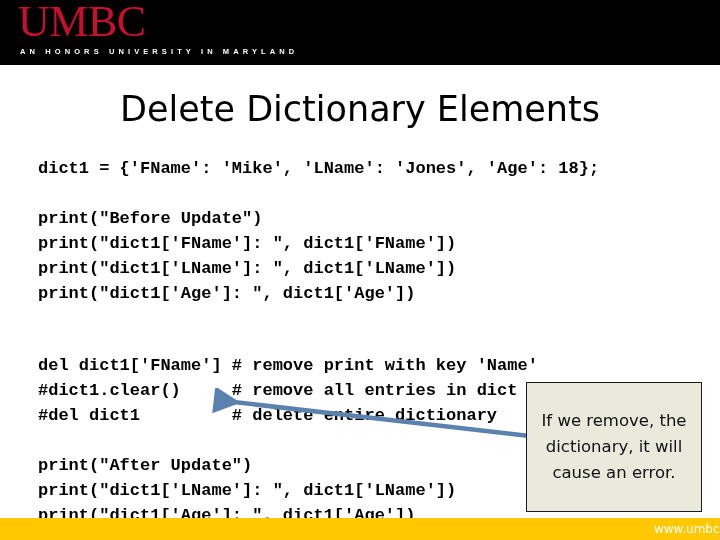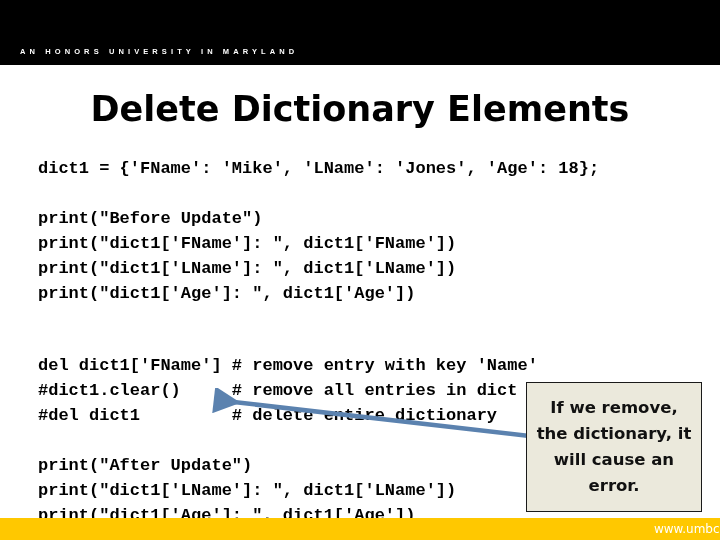--- a/index.html
+++ b/index.html
@@ -52,21 +52,21 @@
   }
 
   
   #slide-title {
     position: absolute;
     left: 0;
     top: 88px;
     width: 720px;
     text-align: center;
     font-family: "DejaVu Sans", sans-serif;
-    font-weight: 700;
+    font-weight: 400;
     font-size: 35px;
     line-height: 42px;
     color: #000000;
   }
 
   
   #code-block {
     position: absolute;
     left: 38px;
     top: 156px;
@@ -102,21 +102,21 @@
     align-items: center;
     justify-content: center;
   }
   #callout-text {
     font-family: "DejaVu Sans", sans-serif;
     font-size: 16.5px;
     line-height: 26px;
     color: #111111;
     text-align: center;
     padding: 0 6px;
-    font-weight: 700;
+    font-weight: 400;
   }
 
   
   #callout-arrow {
     position: absolute;
     left: 200px;
     top: 388px;
     width: 340px;
     height: 60px;
     pointer-events: none;
@@ -141,35 +141,36 @@
     line-height: 16px;
     color: #ffffff;
   }
 </style>
 </head>
 <body>
 
 <div id="slide">
 
   <div id="header-bar">
+    <div id="logo-wordmark">UMBC</div>
     <div id="logo-tagline">AN HONORS UNIVERSITY IN MARYLAND</div>
   </div>
 
   <div id="slide-title">Delete Dictionary Elements</div>
 
   <div id="code-block">
     <div class="code-line">dict1 = {'FName': 'Mike', 'LName': 'Jones', 'Age': 18};</div>
     <div class="code-gap"></div>
     <div class="code-line">print("Before Update")</div>
     <div class="code-line">print("dict1['FName']: ", dict1['FName'])</div>
     <div class="code-line">print("dict1['LName']: ", dict1['LName'])</div>
     <div class="code-line">print("dict1['Age']: ", dict1['Age'])</div>
     <div class="code-gap"></div>
     <div class="code-gap-small"></div>
-    <div class="code-line">del dict1['FName'] # remove entry with key 'Name'</div>
+    <div class="code-line">del dict1['FName'] # remove print with key 'Name'</div>
     <div class="code-line">#dict1.clear()     # remove all entries in dict</div>
     <div class="code-line">#del dict1         # delete entire dictionary</div>
     <div class="code-gap"></div>
     <div class="code-line">print("After Update")</div>
     <div class="code-line">print("dict1['LName']: ", dict1['LName'])</div>
     <div class="code-line">print("dict1['Age']: ", dict1['Age'])</div>
   </div>
 
   <svg id="callout-arrow" viewBox="0 0 340 60">
     <defs>

